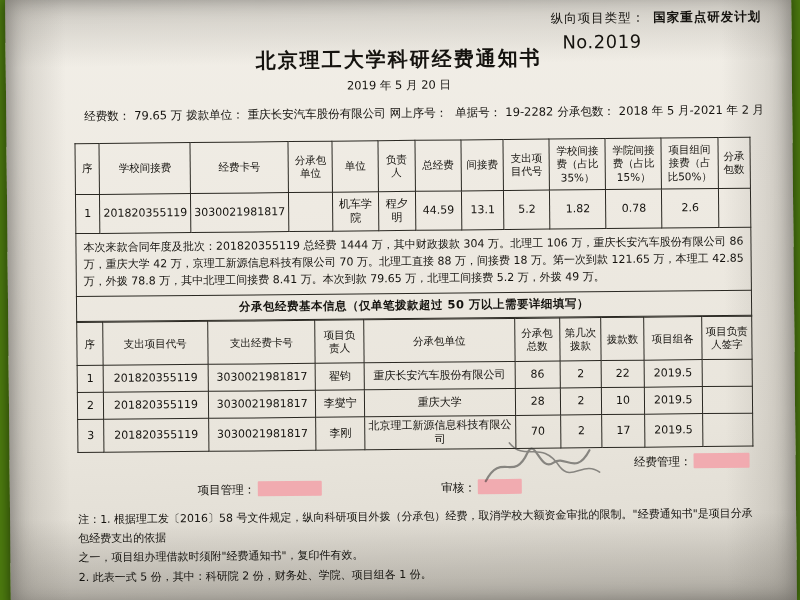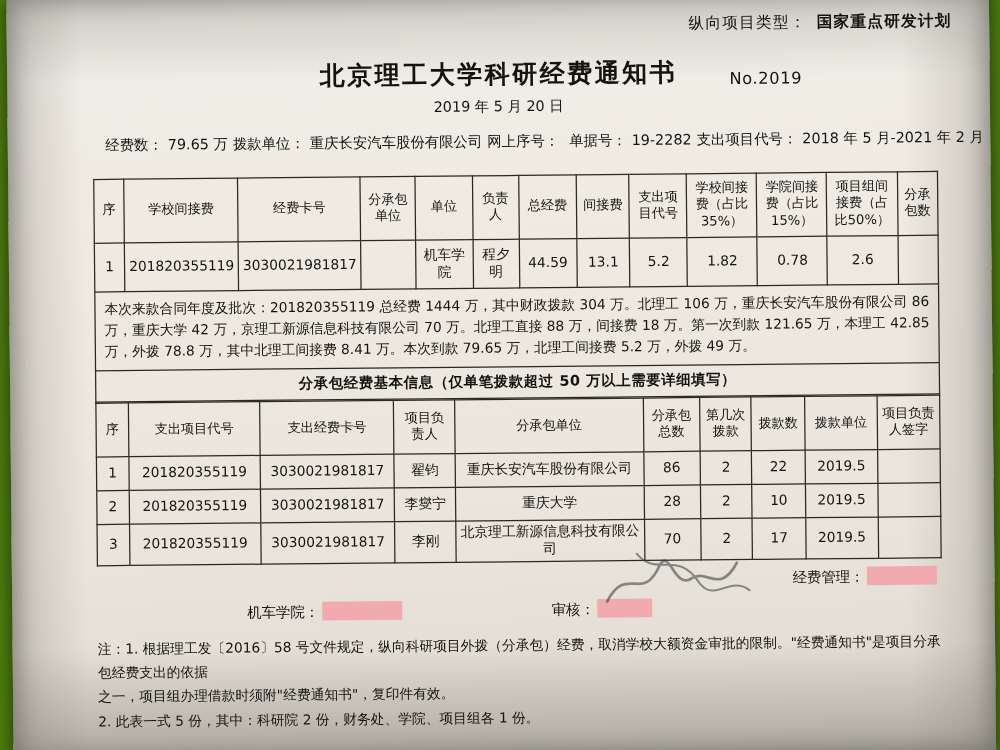--- a/index.html
+++ b/index.html
@@ -72,22 +72,22 @@
     top: 52px;
     text-align: center;
     font-family: "DejaVu Serif", "Liberation Serif", serif;
     font-size: 20px;
     font-weight: bold;
     letter-spacing: 2px;
   }
   .doc-no {
     position: absolute;
     right: 150px;
-    top: 64px;
-    font-size: 13px;
+    top: 39px;
+    font-size: 18px;
     letter-spacing: 0.5px;
   }
   .doc-date {
     position: absolute;
     left: 0; right: 0;
     top: 84px;
     text-align: center;
     font-size: 11.5px;
   }
 
@@ -219,21 +219,21 @@
         <div>
           <span>拨款单位：</span><span>重庆长安汽车股份有限公司</span>
         </div>
         <div>
           <span>网上序号：</span><span></span>
         </div>
         <div>
           <span>单据号：</span><span>19-2282</span>
         </div>
         <div>
-          <span>支出项目代号：</span><span>2018 年 5 月-2021 年 2 月</span>
+          <span>分承包数：</span><span>2018 年 5 月-2021 年 2 月</span>
         </div>
       </div>
 
       <div id="tbl-main-wrap">
         <table id="tbl-main">
           <thead>
             <tr>
               <th style="width:22px">序</th>
               <th style="width:84px">学校间接费</th>
               <th style="width:82px">经费卡号</th>
@@ -276,21 +276,21 @@
           <thead>
             <tr>
               <th style="width:22px">序</th>
               <th style="width:104px">支出项目代号</th>
               <th style="width:104px">支出经费卡号</th>
               <th style="width:54px">项目负责人</th>
               <th style="width:196px">分承包单位</th>
               <th style="width:48px">分承包总数</th>
               <th style="width:44px">第几次拨款</th>
               <th style="width:44px">拨款数</th>
-              <th style="width:56px">拨款单位</th>
+              <th style="width:56px">项目组各</th>
               <th style="width:56px">项目负责人签字</th>
             </tr>
           </thead>
           <tbody>
             <tr>
               <td>1</td>
               <td>201820355119</td>
               <td>3030021981817</td>
               <td>翟钧</td>
               <td>重庆长安汽车股份有限公司</td>
@@ -327,21 +327,21 @@
           </tbody>
         </table>
       </div>
 
       <div style="position:absolute; right:46px; top:462px; font-size:11.5px;">
         <span>经费管理：</span><span class="redact"></span>
       </div>
 
       <div class="sign-row">
         <div class="sign-item sign-a">
-          <span>机车学院：</span><span class="redact wide"></span>
+          <span>项目管理：</span><span class="redact wide"></span>
         </div>
         <div class="sign-item sign-b">
           <span>审核：</span><span class="redact small"></span>
         </div>
       </div>
 
       <div class="scrawl" style="left:470px; top:440px; width:130px; height:60px;">
         <svg width="130" height="60" viewBox="0 0 130 60">
           <path d="M6,48 C22,18 34,50 48,20 C56,4 60,40 74,30 C86,22 96,44 110,18" stroke="#3a3a38" stroke-width="2.2" fill="none" stroke-linecap="round"></path>
           <path d="M30,10 C46,30 62,6 80,34 C92,50 104,28 120,40" stroke="#3a3a38" stroke-width="1.6" fill="none" stroke-linecap="round"></path>

